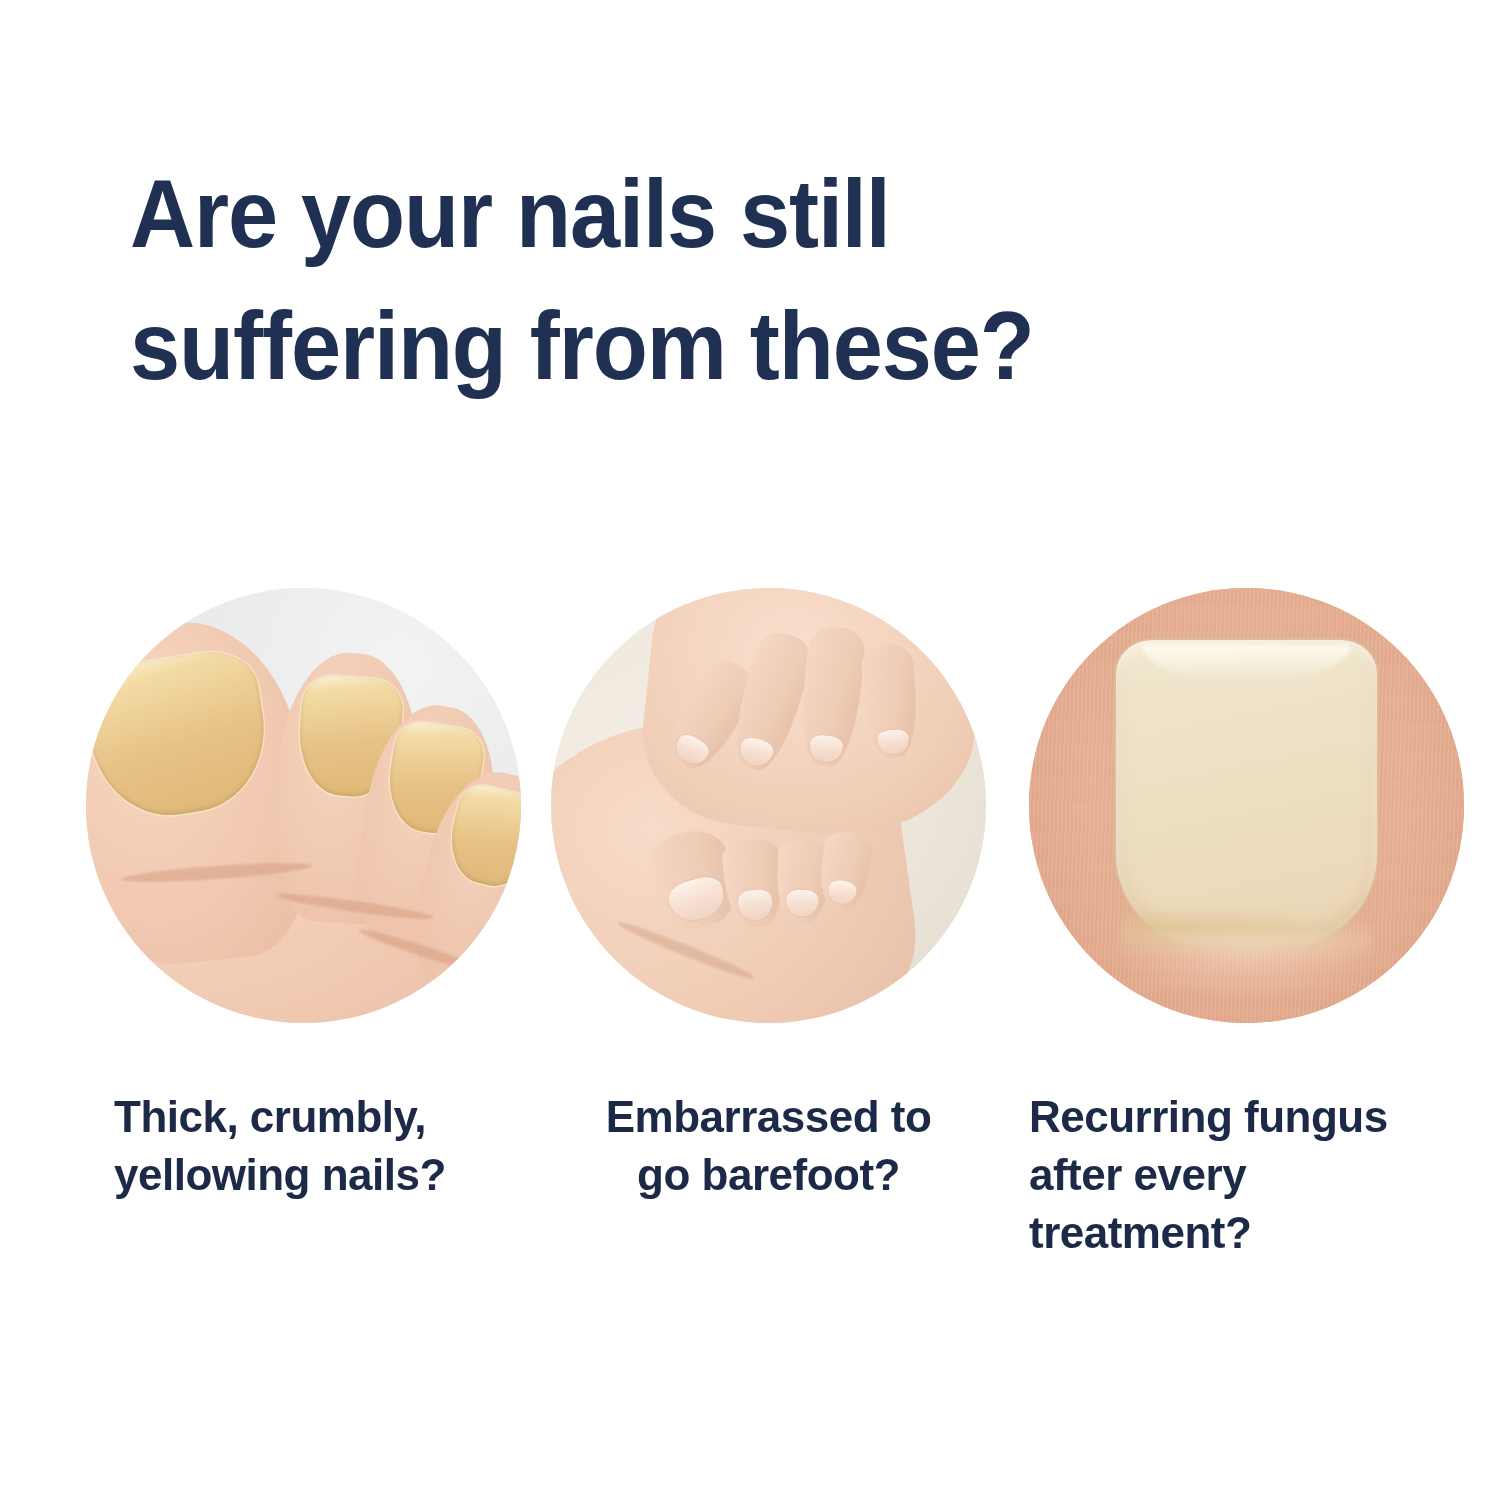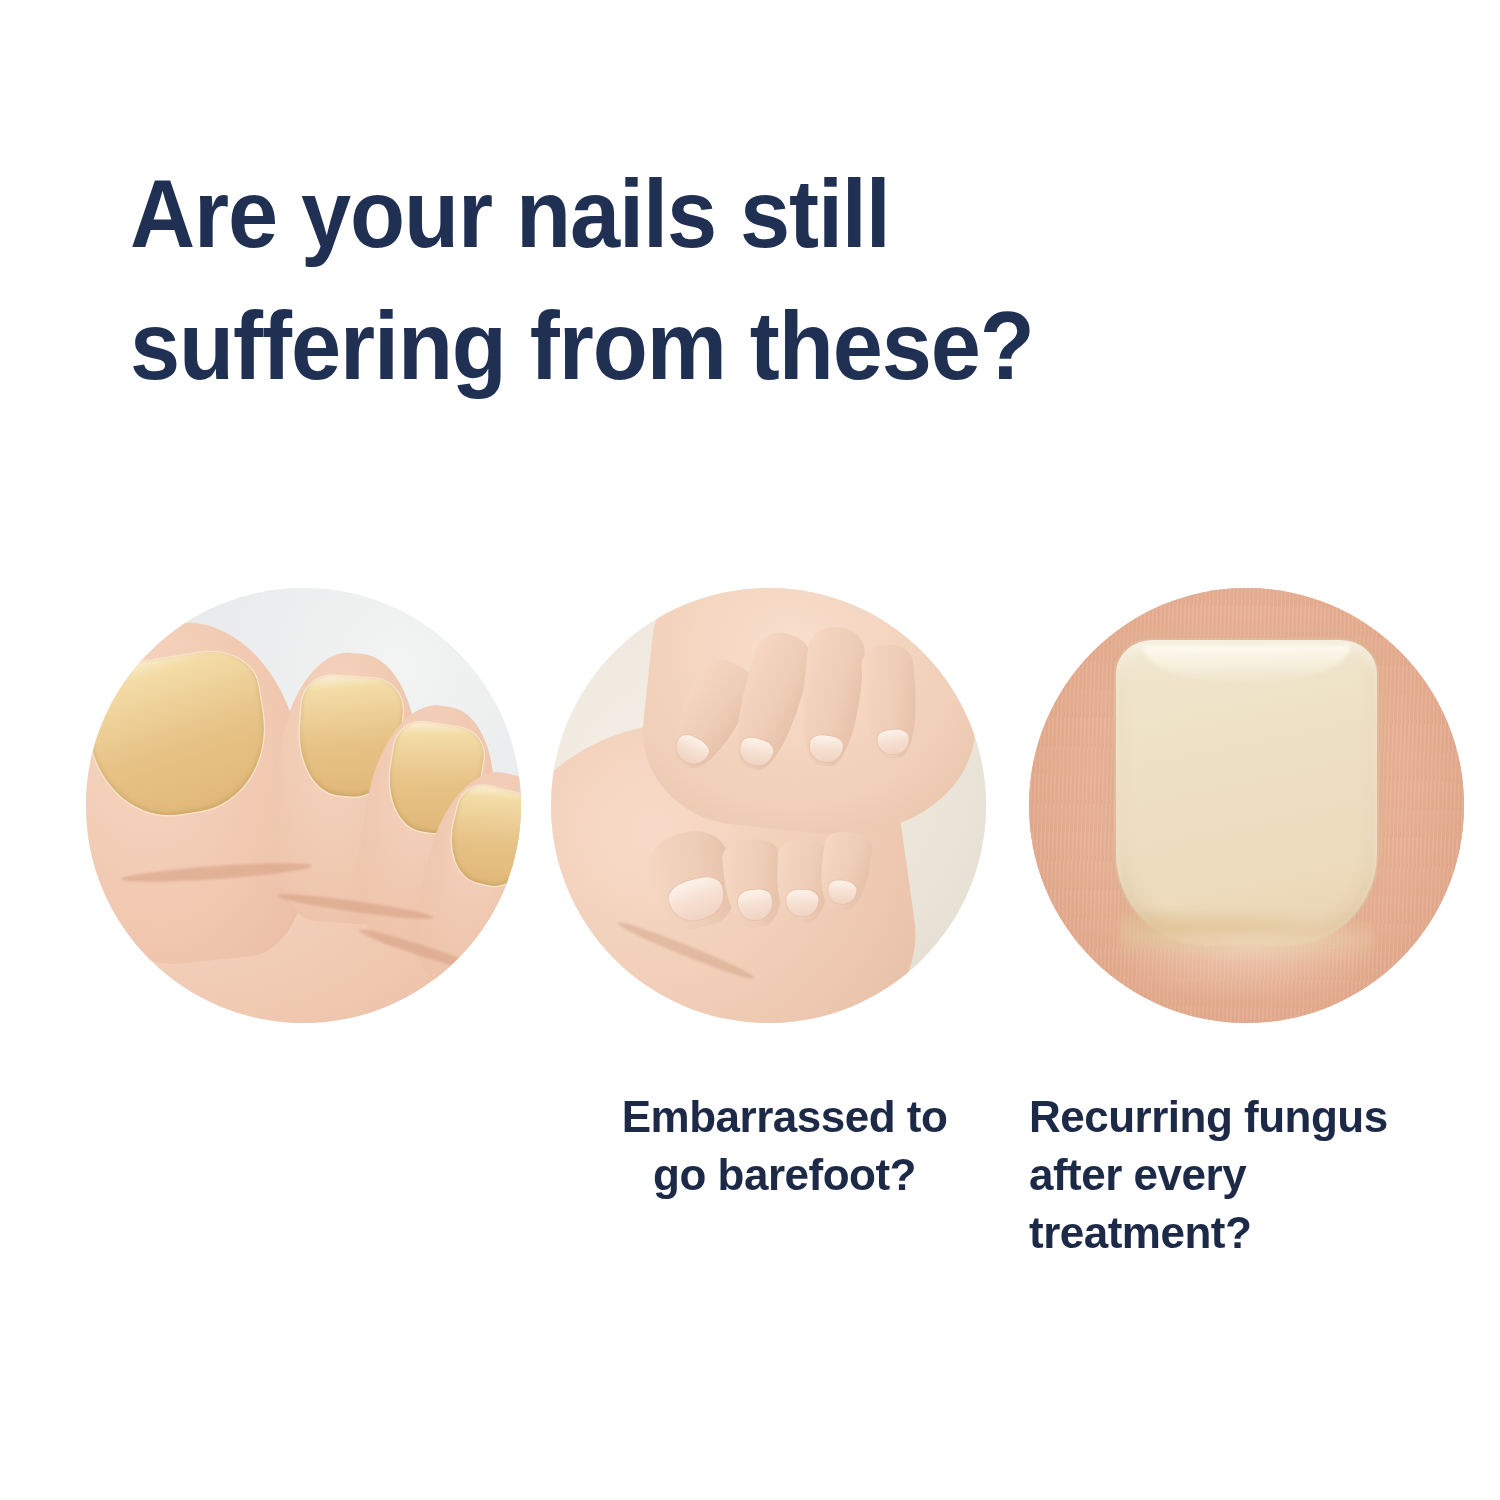--- a/index.html
+++ b/index.html
@@ -238,21 +238,21 @@
     top:500px;
     width:435px;
     color:#1d2a47;
     font-size:44px;
     line-height:58px;
     font-weight:700;
     letter-spacing:-0.5px;
     white-space:pre-line;
   }
   .caption-1 { text-align:left;   left:28px; width:420px; }
-  .caption-2 { text-align:center; left:16px;  width:435px; }
+  .caption-2 { text-align:center; left:0px;  width:435px; }
   .caption-3 { text-align:left; left:0px;  width:440px; }
 </style>
 </head>
 <body>
 
 <div class="page">
 
   <h1 class="headline">Are your nails still
 suffering from these?</h1>
 
@@ -274,20 +274,22 @@
           <div class="nail nail-3"></div>
         </div>
         <div class="toe toe-4">
           <div class="nail nail-4"></div>
         </div>
 
         <div class="crease" style="left:8%;top:64%;width:44%;height:3%;transform:rotate(-4deg);"></div>
         <div class="crease" style="left:44%;top:72%;width:36%;height:2.5%;transform:rotate(8deg);"></div>
         <div class="crease" style="left:62%;top:82%;width:30%;height:2.5%;transform:rotate(18deg);"></div>
       </div>
+      <p class="caption caption-1">Thick, crumbly,
+yellowing nails?</p>
     </div>
 
     <div class="card card-2">
       <div class="photo photo-foot">
         <div class="bg-grad"></div>
 
         <div class="limb-foot"></div>
         <div class="limb-hand"></div>
 
         <div class="digit" style="left:30%;top:16%;width:13%;height:26%;transform:rotate(28deg);">

